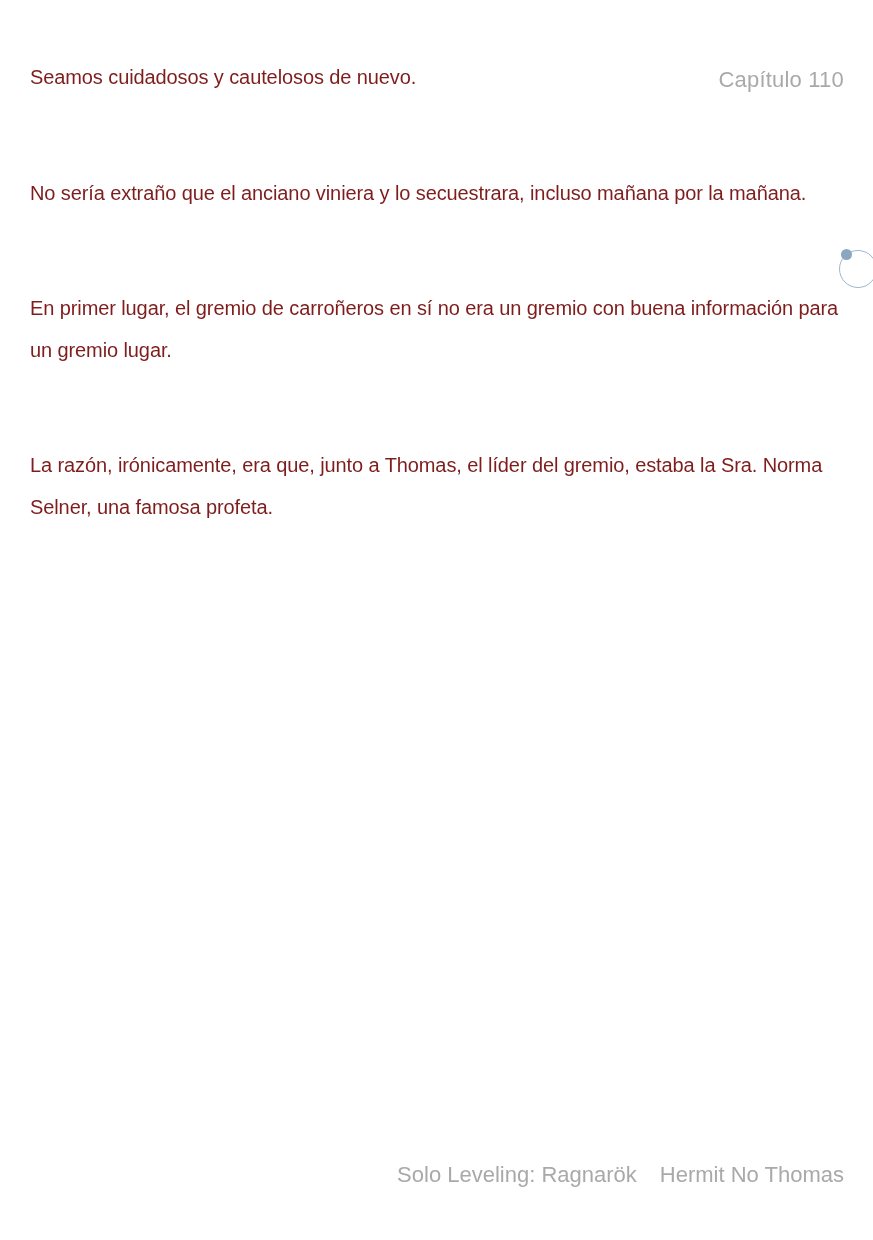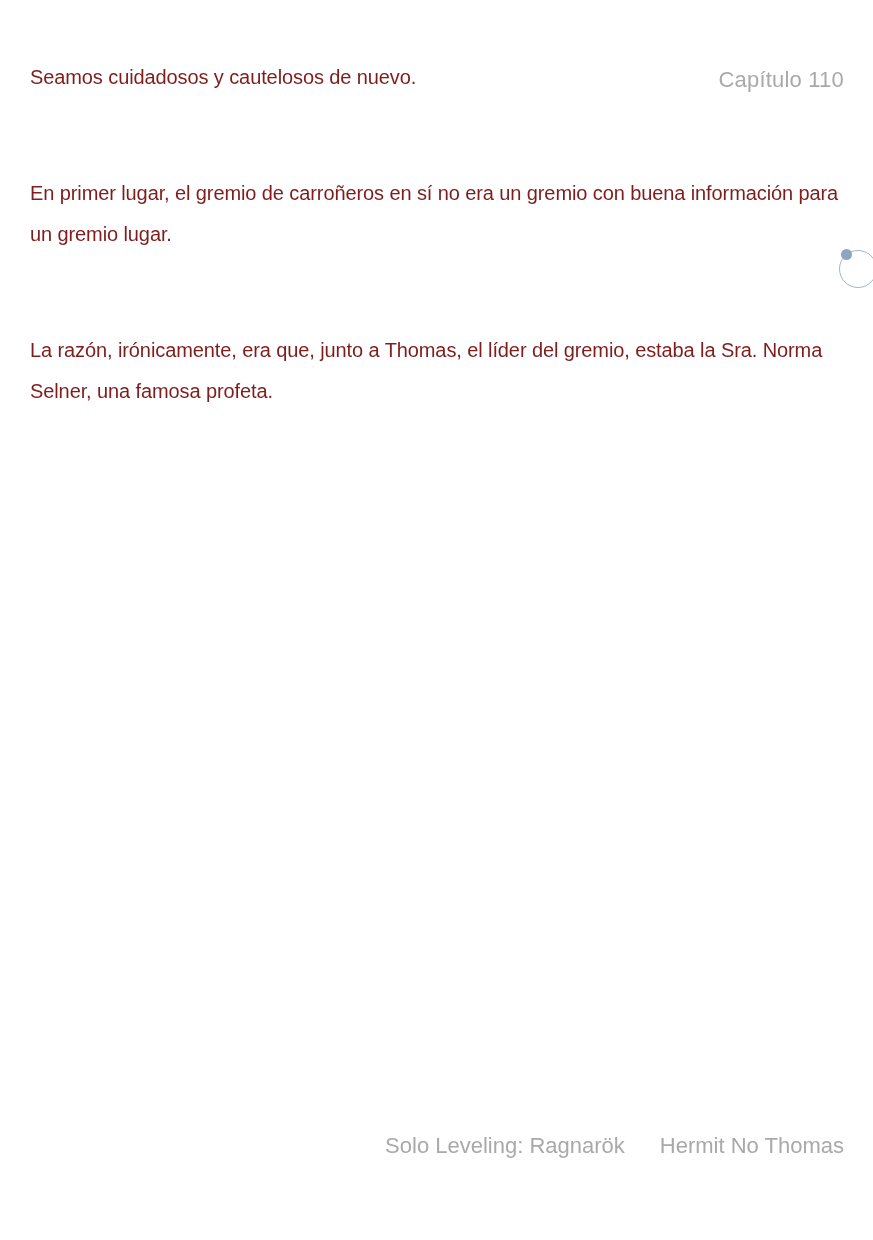--- a/index.html
+++ b/index.html
@@ -60,35 +60,36 @@
       position: absolute;
       top: 10px;
       left: 10px;
       font-size: 14px;
       font-weight: bold;
       color: #2b3f55;
       margin-left: 32px;
     }
     .footer {
       position: absolute;
-      top: 1133px;
+      top: 1162px;
       right: 29px;
       font-size: 22px;
       color: #a9a9a9;
       display: flex;
-      gap: 35px;
+      gap: 23px;
     }
   </style>
 </head>
 <body>
 
 <div class="chapter-header">Capítulo 110</div>
 
 <div class="content">
   <p class="paragraph">Seamos cuidadosos y cautelosos de nuevo.</p>
+  <p class="paragraph">No sería extraño que el anciano viniera y lo secuestrara, incluso mañana por la mañana.</p>
   <p class="paragraph">En primer lugar, el gremio de carroñeros en sí no era un gremio con buena información para un gremio lugar.</p>
   <p class="paragraph">La razón, irónicamente, era que, junto a Thomas, el líder del gremio, estaba la Sra. Norma Selner, una famosa profeta.</p>
 </div>
 
 <div class="page-badge">
   <span class="page-badge-num">17</span>
 </div>
 <div class="page-badge-dot"></div>
 
 <div class="footer">

